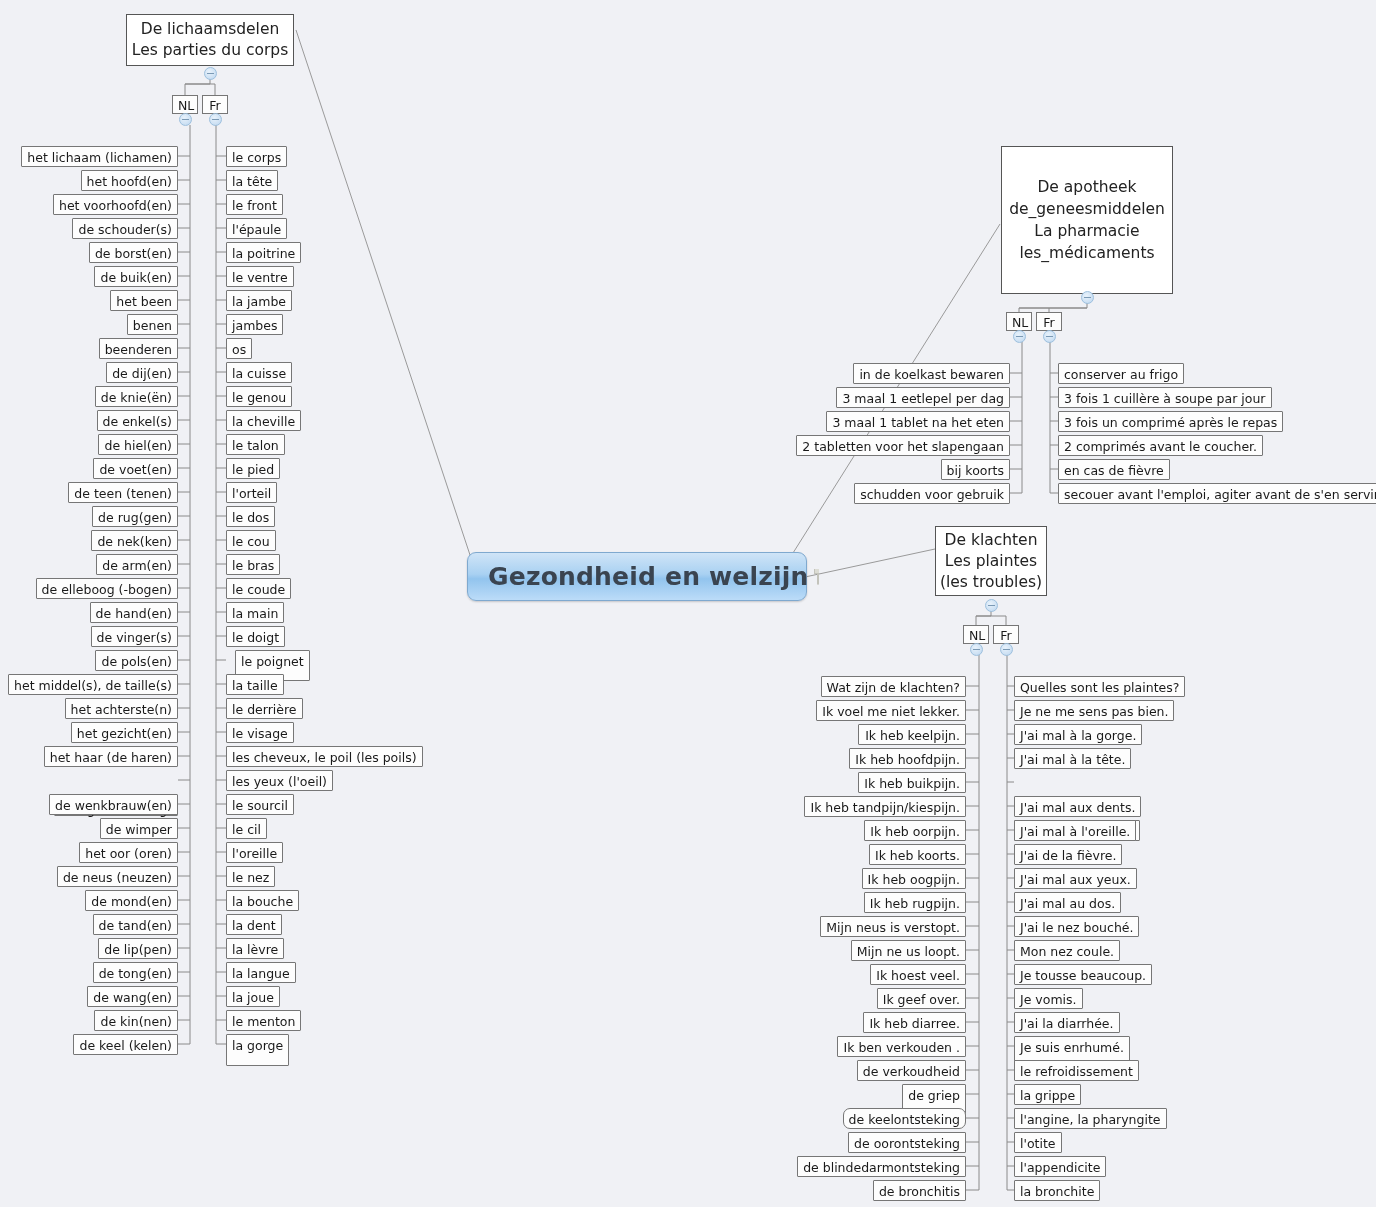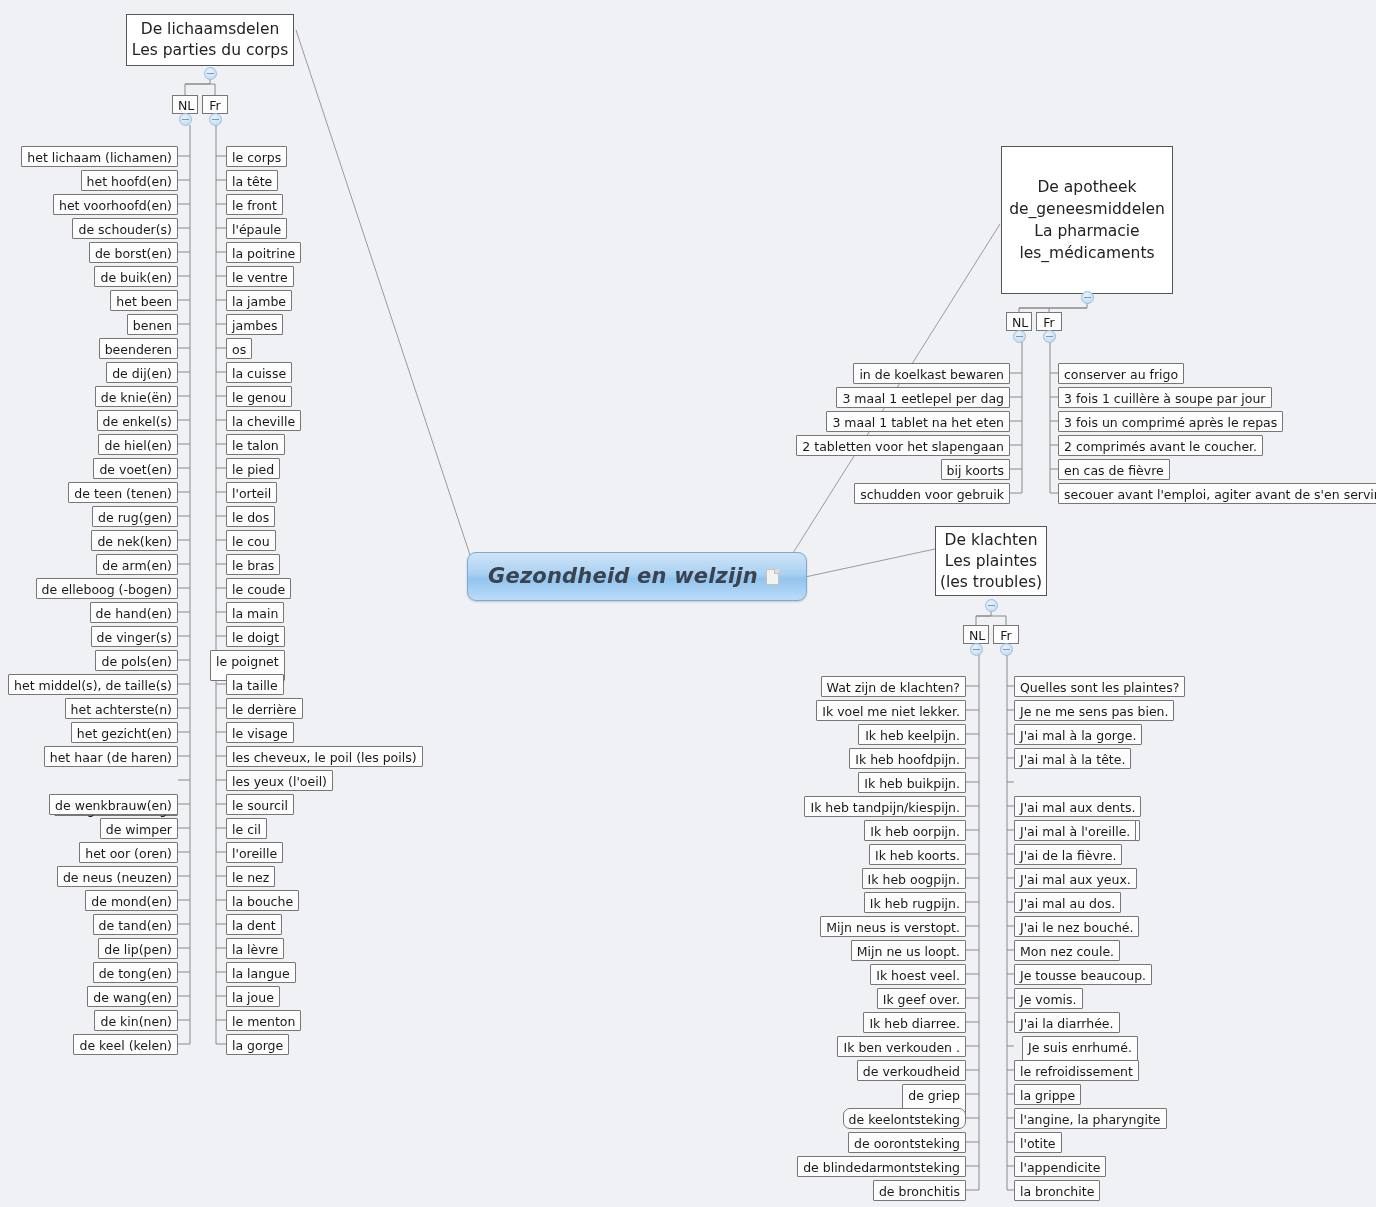--- a/index.html
+++ b/index.html
@@ -61,30 +61,29 @@
     padding: 2px 5px;
     color: #1a1a1a;
   }
   .central {
     position: absolute;
     box-sizing: border-box;
     border: 1px solid #7fa9cf;
     border-radius: 9px;
     background: linear-gradient(to bottom, #cfe4f7 0%, #a9d1f2 45%, #92c4ee 55%, #bcdcf8 100%);
     box-shadow: 0 1px 2px rgba(0,0,0,0.18);
-    font-size: 21px;
+    font-size: 25px;
     font-weight: bold;
     color: #3a4450;
     letter-spacing: 0.2px;
     padding: 10px 20px 11px 20px;
     white-space: nowrap;
     display: flex;
     align-items: center;
     gap: 8px;
-    font-style: italic;
   }
   .note-icon {
     display: inline-block;
     width: 11px;
     height: 14px;
     background: #f2f2ee;
     border: 1px solid #c3c3bb;
     border-radius: 1px;
     position: relative;
     top: 1px;
@@ -341,37 +340,37 @@
       <div class="node la" style="top: 410px; height: 21px; left: 226px;"><span>la cheville</span></div>
       <div class="node la" style="top: 434px; height: 21px; left: 226px;"><span>le talon</span></div>
       <div class="node la" style="top: 458px; height: 21px; left: 226px;"><span>le pied</span></div>
       <div class="node la" style="top: 482px; height: 21px; left: 226px;"><span>l'orteil</span></div>
       <div class="node la" style="top: 506px; height: 21px; left: 226px;"><span>le dos</span></div>
       <div class="node la" style="top: 530px; height: 21px; left: 226px;"><span>le cou</span></div>
       <div class="node la" style="top: 554px; height: 21px; left: 226px;"><span>le bras</span></div>
       <div class="node la" style="top: 578px; height: 21px; left: 226px;"><span>le coude</span></div>
       <div class="node la" style="top: 602px; height: 21px; left: 226px;"><span>la main</span></div>
       <div class="node la" style="top: 626px; height: 21px; left: 226px;"><span>le doigt</span></div>
-      <div class="node la" style="top: 650px; height: 31px; left: 210px;"><span>le poignet</span></div>
+      <div class="node la" style="top: 650px; height: 31px; left: 235px;"><span>le poignet</span></div>
       <div class="node la" style="top: 674px; height: 21px; left: 226px;"><span>la taille</span></div>
       <div class="node la" style="top: 698px; height: 21px; left: 226px;"><span>le derrière</span></div>
       <div class="node la" style="top: 722px; height: 21px; left: 226px;"><span>le visage</span></div>
       <div class="node la" style="top: 746px; height: 21px; left: 226px;"><span>les cheveux, le poil (les poils)</span></div>
       <div class="node la" style="top: 770px; height: 21px; left: 226px;"><span>les yeux (l'oeil)</span></div>
       <div class="node la" style="top: 794px; height: 21px; left: 226px;"><span>le sourcil</span></div>
       <div class="node la" style="top: 818px; height: 21px; left: 226px;"><span>le cil</span></div>
       <div class="node la" style="top: 842px; height: 21px; left: 226px;"><span>l'oreille</span></div>
       <div class="node la" style="top: 866px; height: 21px; left: 226px;"><span>le nez</span></div>
       <div class="node la" style="top: 890px; height: 21px; left: 226px;"><span>la bouche</span></div>
       <div class="node la" style="top: 914px; height: 21px; left: 226px;"><span>la dent</span></div>
       <div class="node la" style="top: 938px; height: 21px; left: 226px;"><span>la lèvre</span></div>
       <div class="node la" style="top: 962px; height: 21px; left: 226px;"><span>la langue</span></div>
       <div class="node la" style="top: 986px; height: 21px; left: 226px;"><span>la joue</span></div>
       <div class="node la" style="top: 1010px; height: 21px; left: 226px;"><span>le menton</span></div>
-      <div class="node la" style="top: 1034px; height: 21px; left: 226px;"><span>la gorge</span></div>
+      <div class="node la" style="top: 1034px; height: 32px; left: 226px;"><span>la gorge</span></div>
       <div class="topic-node" style="left: 1001px; top: 146px; width: 172px; height: 148px; font-size: 15.5px; line-height: 22px; display: flex; flex-direction: column; justify-content: center; align-items: center;">
         <div>De apotheek</div>
         <div>de_geneesmiddelen</div>
         <div>La pharmacie</div>
         <div>les_médicaments</div>
       </div>
       <div class="collapse" style="left: 1080.5px; top: 290.5px;"></div>
       <div class="lang-badge" style="left: 1006px; top: 312px; width: 26px; height: 19px; text-align: center;"><span>NL</span></div>
       <div class="lang-badge" style="left: 1036px; top: 312px; width: 26px; height: 19px; text-align: center;"><span>Fr</span></div>
       <div class="collapse" style="left: 1012.5px; top: 329.5px;"></div>
@@ -428,21 +427,21 @@
       <div class="node la" style="top: 796px; height: 21px; left: 1014px;"><span>J'ai mal aux dents.</span></div>
       <div class="node la" style="top: 820px; height: 21px; left: 1014px;"><span>J'ai mal à l'oreille.</span></div>
       <div class="node la" style="top: 844px; height: 21px; left: 1014px;"><span>J'ai de la fièvre.</span></div>
       <div class="node la" style="top: 868px; height: 21px; left: 1014px;"><span>J'ai mal aux yeux.</span></div>
       <div class="node la" style="top: 892px; height: 21px; left: 1014px;"><span>J'ai mal au dos.</span></div>
       <div class="node la" style="top: 916px; height: 21px; left: 1014px;"><span>J'ai le nez bouché.</span></div>
       <div class="node la" style="top: 940px; height: 21px; left: 1014px;"><span>Mon nez coule.</span></div>
       <div class="node la" style="top: 964px; height: 21px; left: 1014px;"><span>Je tousse beaucoup.</span></div>
       <div class="node la" style="top: 988px; height: 21px; left: 1014px;"><span>Je vomis.</span></div>
       <div class="node la" style="top: 1012px; height: 21px; left: 1014px;"><span>J'ai la diarrhée.</span></div>
-      <div class="node la" style="top: 1036px; height: 31px; left: 1014px; margin-left: 8px;"><span>Je suis enrhumé.</span></div>
+      <div class="node la" style="top: 1036px; height: 31px; left: 1014px;"><span>Je suis enrhumé.</span></div>
       <div class="node la" style="top: 1060px; height: 21px; left: 1014px;"><span>le refroidissement</span></div>
       <div class="node la" style="top: 1084px; height: 21px; left: 1014px;"><span>la grippe</span></div>
       <div class="node la" style="top: 1108px; height: 21px; left: 1014px;"><span>l'angine, la pharyngite</span></div>
       <div class="node la" style="top: 1132px; height: 21px; left: 1014px;"><span>l'otite</span></div>
       <div class="node la" style="top: 1156px; height: 21px; left: 1014px;"><span>l'appendicite</span></div>
       <div class="node la" style="top: 1180px; height: 21px; left: 1014px;"><span>la bronchite</span></div>
     </div>
 </div>
 
 </body></html>

